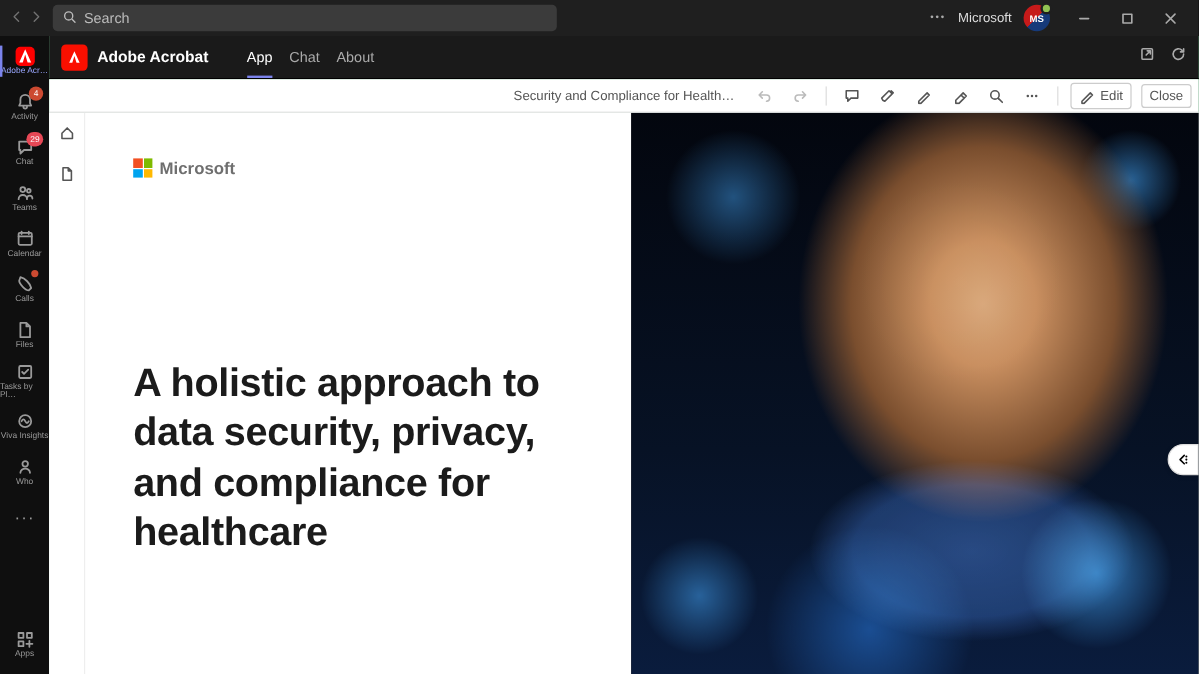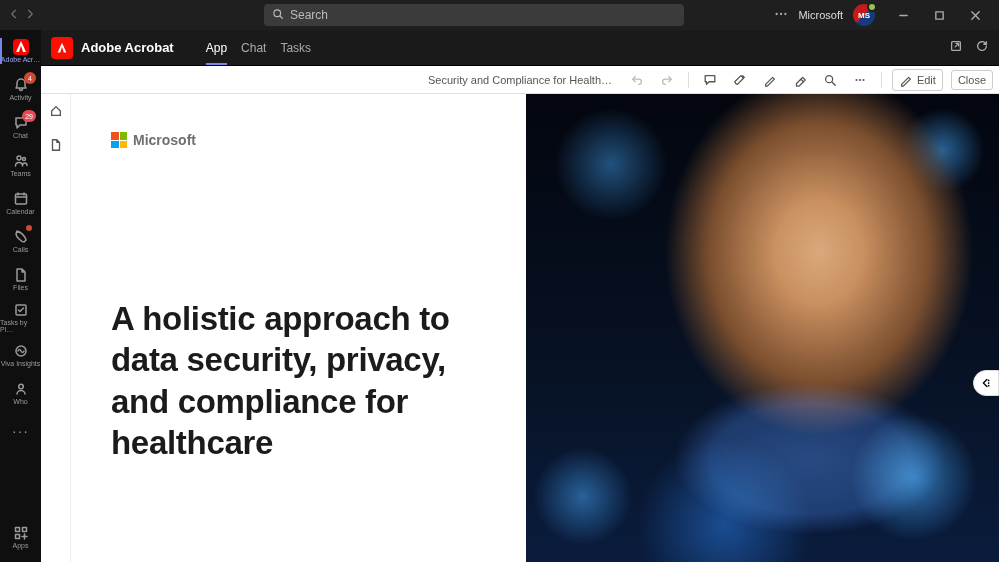--- a/index.html
+++ b/index.html
@@ -10,21 +10,20 @@
     height: 30px;
     background: #1f1f1f;
     display: flex;
     align-items: center;
     color: #aaa;
     font-size: 12px;
   }
   .titlebar .nav-arrows { display: flex; gap: 4px; padding: 0 8px; }
   .titlebar .nav-arrows svg { width: 12px; height: 12px; opacity: .6; }
   .titlebar .search {
-    margin-left: 220px;
     width: 420px;
     height: 22px;
     background: #3b3b3b;
     border-radius: 4px;
     display: flex;
     align-items: center;
     padding: 0 8px;
     color: #bbb;
   }
   .titlebar .search svg { width: 12px; height: 12px; margin-right: 6px; }
@@ -358,21 +357,21 @@
         <span class="logo">
           <svg viewBox="0 0 16 16" width="14" height="14">
               <path fill="#fff" d="M3 13 8 2l5 11h-3L8 6.5 6 13z"></path>
             </svg>
         </span>
         <span class="name">Adobe Acrobat</span>
       </div>
       <div class="tabs">
         <div class="tab active"><span>App</span></div>
         <div class="tab"><span>Chat</span></div>
-        <div class="tab"><span>Tasks</span></div>
+        <div class="tab"><span>About</span></div>
       </div>
       <div class="hdrright">
         <div>
           <svg viewBox="0 0 16 16">
               <rect class="stroke" x="3" y="3" width="10" height="10" rx="1"></rect>
               <path class="stroke" d="M7 9l4-4M8 5h3v3"></path>
             </svg>
         </div>
         <div>
           <svg viewBox="0 0 16 16">

